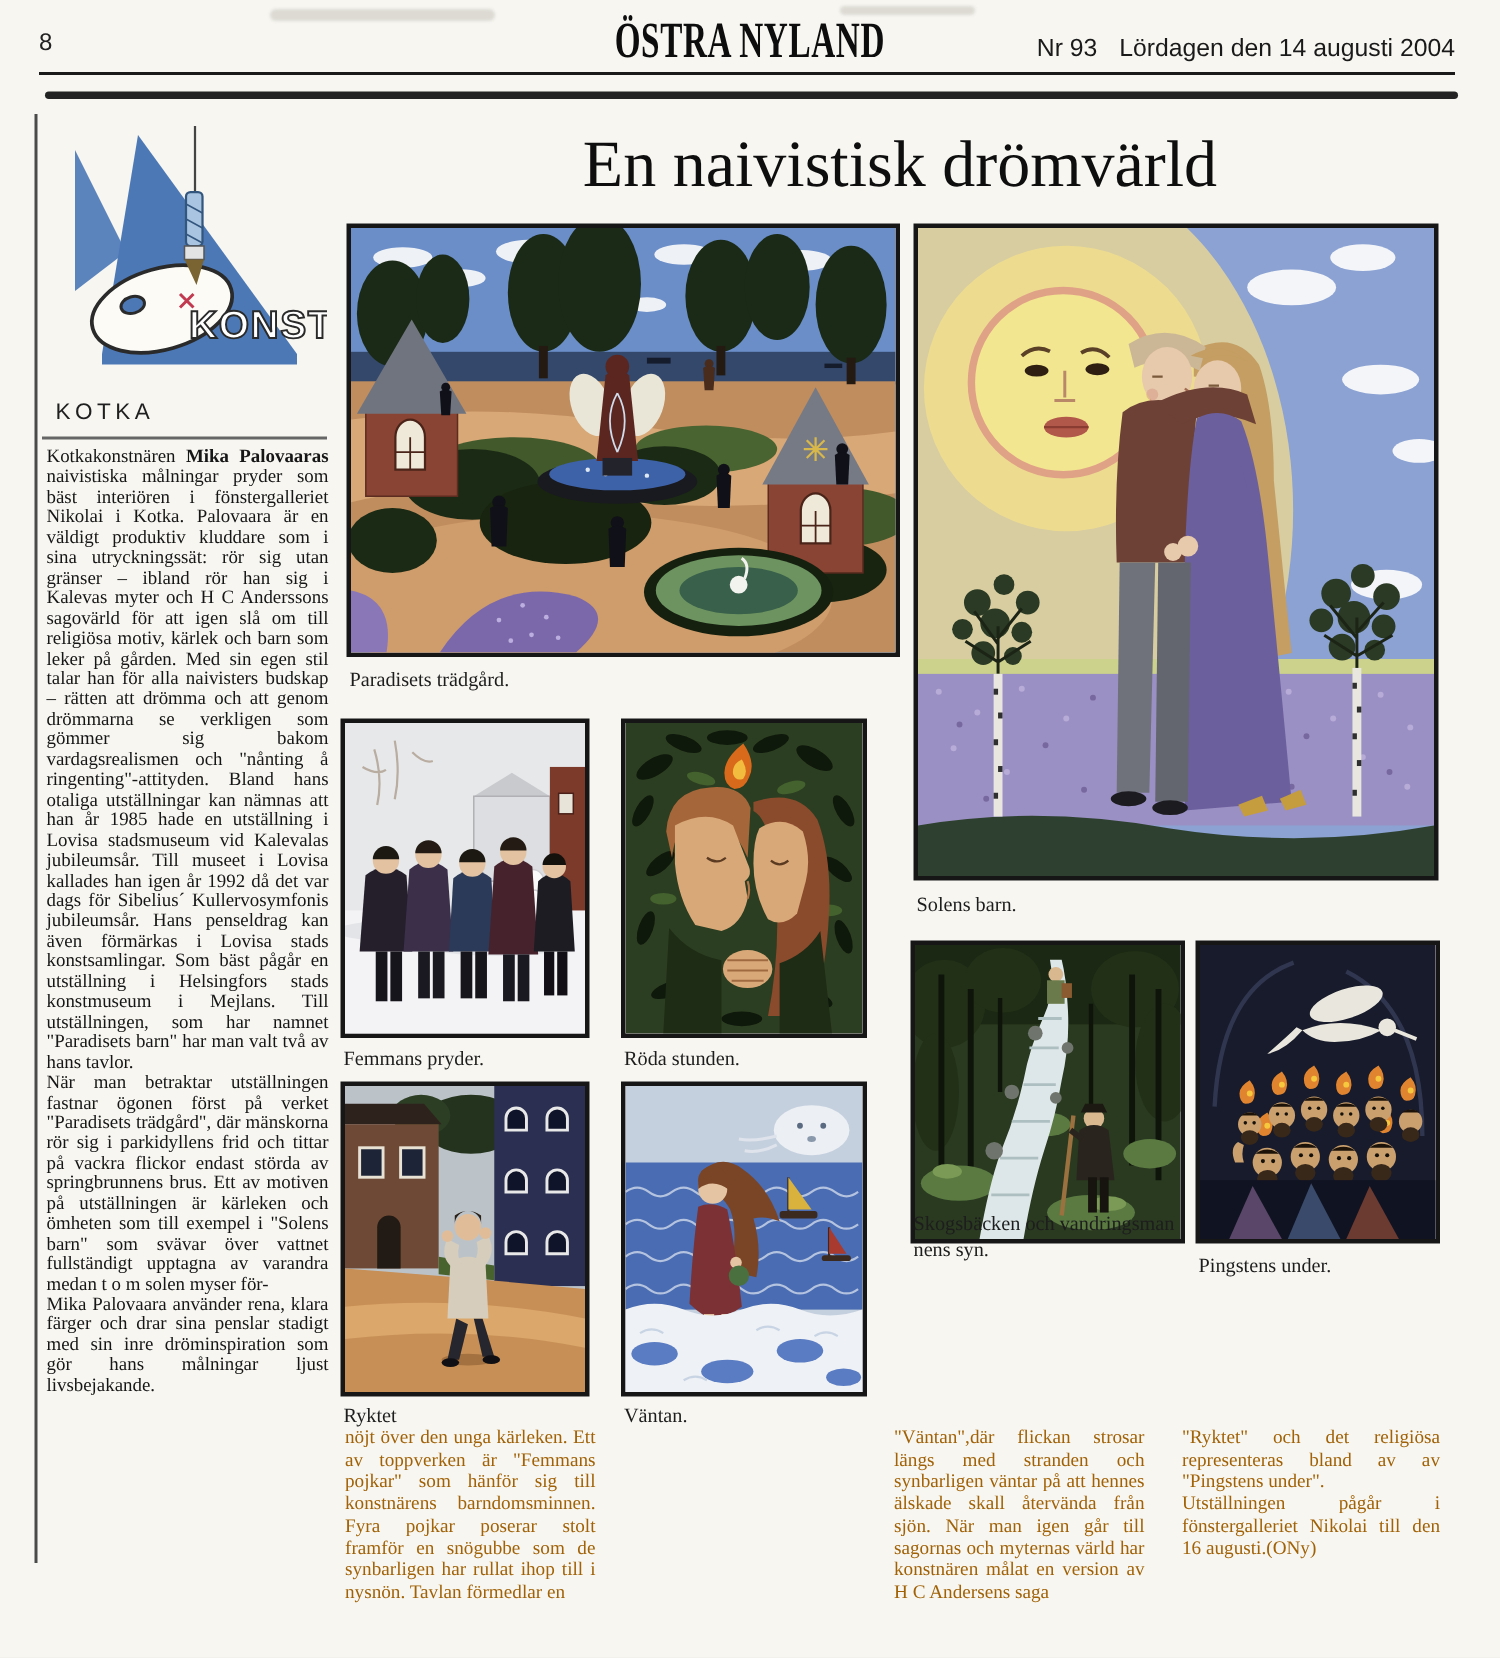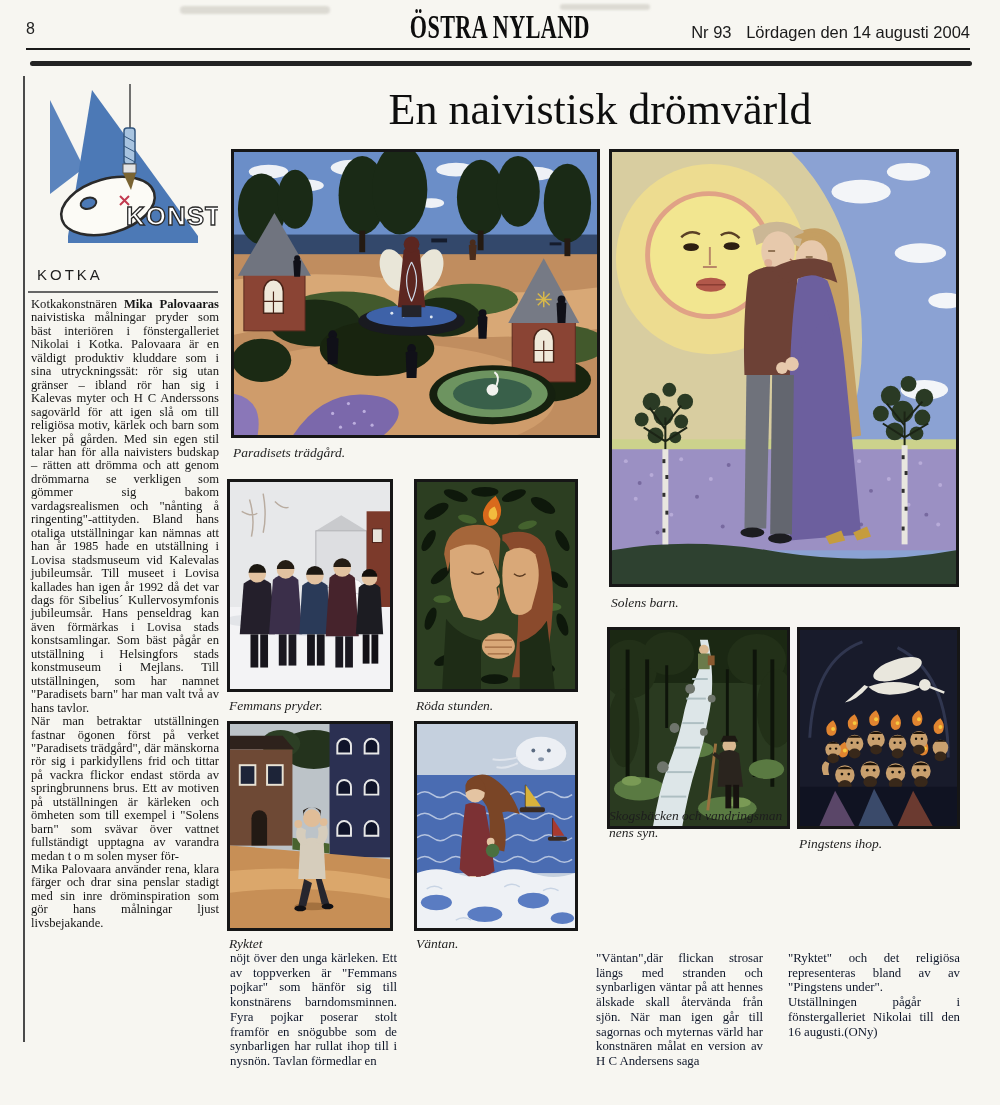--- a/index.html
+++ b/index.html
@@ -16,22 +16,22 @@
   .rule-thick{left:30px;top:61px;width:942px;height:5px;background:#232323;border-radius:3px;}
   .colrule{left:23px;top:76px;width:2px;height:966px;background:#4a4a4a;}
   .logo{left:34px;top:84px;}
   .kicker{left:37px;top:266px;font-family:"Liberation Sans",sans-serif;font-size:15px;letter-spacing:3px;color:#1f1f1f;}
   .kicker-rule{left:28px;top:291px;width:190px;height:2px;background:#666;}
   .leftcol{left:31px;top:298px;width:188px;font-size:12.6px;line-height:13.45px;text-align:justify;color:#161616;}
   .leftcol p{margin:0;}
   .headline{left:235px;top:84px;width:730px;text-align:center;font-size:44px;color:#0e0e0e;}
   .fig{position:absolute;border:3px solid #161616;background:#fff;box-sizing:border-box;}
   .fig svg{display:block;width:100%;height:100%;}
-  .cap{position:absolute;font-style:italic;font-size:13.5px;color:#1d1d1d;}
-  .botcol{position:absolute;top:951px;width:167px;font-size:12.8px;line-height:14.7px;text-align:justify;color:#0f172a;font-family:Liberation Serif, serif;}
+  .cap{position:absolute;font-size:13.5px;color:#1d1d1d;}
+  .botcol{position:absolute;top:951px;width:167px;font-size:12.8px;line-height:14.7px;text-align:justify;color:#a16207;font-family:Liberation Serif, serif;}
   .botcol p{margin:0;}
   #f1{left:231px;top:149px;width:369px;height:289px;}
   #f2{left:609px;top:149px;width:350px;height:438px;}
   #f3{left:227px;top:479px;width:166px;height:213px;}
   #f4{left:414px;top:479px;width:164px;height:213px;}
   #f5{left:227px;top:721px;width:166px;height:210px;}
   #f6{left:414px;top:721px;width:164px;height:210px;}
   #f7{left:607px;top:627px;width:183px;height:202px;}
   #f8{left:797px;top:627px;width:163px;height:202px;}
   #c1{left:233px;top:445px;} #c2{left:611px;top:595px;}
@@ -629,21 +629,21 @@
           <circle cx="121" cy="143" r="1.4"></circle>
           <circle cx="128" cy="143" r="1.4"></circle>
         </g>
       <rect y="160" width="161" height="40" fill="#101322"></rect>
       <polygon points="20,200 36,164 56,200" fill="#5a4668"></polygon>
       <polygon points="60,200 76,162 96,200" fill="#3a4a6a"></polygon>
       <polygon points="100,200 116,164 136,200" fill="#6b3a30"></polygon>
       <path d="M24,148 q-4,-10 2,-14 l4,2 q-2,6 0,12 z" fill="#c9a06e"></path>
     </svg>
   </div>
-  <div class="cap" id="c8">Pingstens ihop.</div>
+  <div class="cap" id="c8">Pingstens under.</div>
 
   <div class="botcol" id="b1">
       <p>nöjt över den unga kärleken. Ett av toppverken är "Femmans pojkar" som hänför sig till konstnärens barndomsminnen. Fyra pojkar poserar stolt framför en snögubbe som de synbarligen har rullat ihop till i nysnön. Tavlan förmedlar en</p>
     </div>
   <div class="botcol" id="b3">
       <p>"Väntan",där flickan strosar längs med stranden och synbarligen väntar på att hennes älskade skall återvända från sjön. När man igen går till sagornas och myternas värld har konstnären målat en version av H C Andersens saga</p>
     </div>
   <div class="botcol" id="b4">
     <p>"Ryktet" och det religiösa representeras bland av av "Pingstens under".</p>
     <p>Utställningen pågår i fönstergalleriet Nikolai till den 16 augusti.(ONy)</p>

